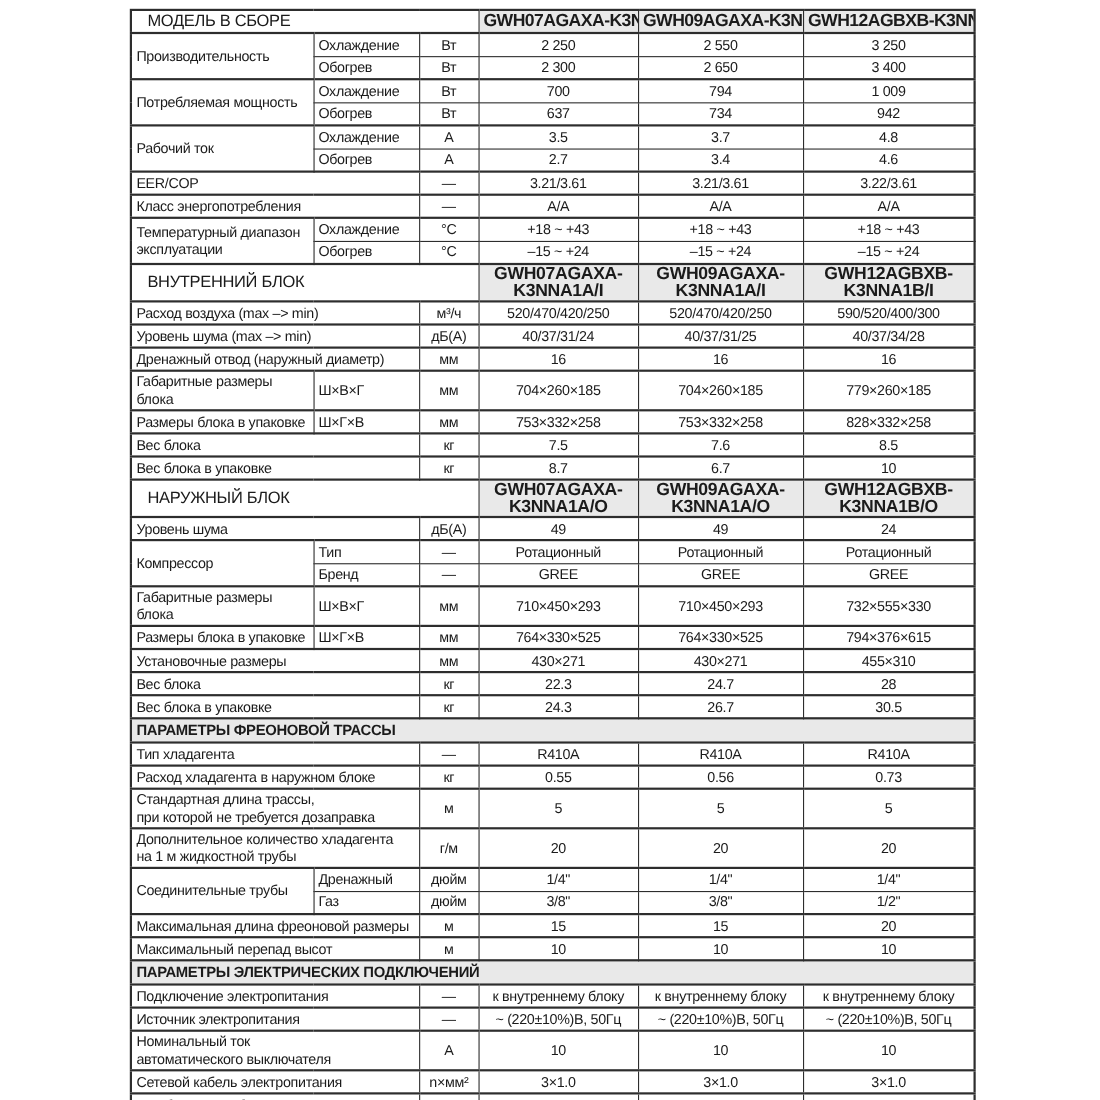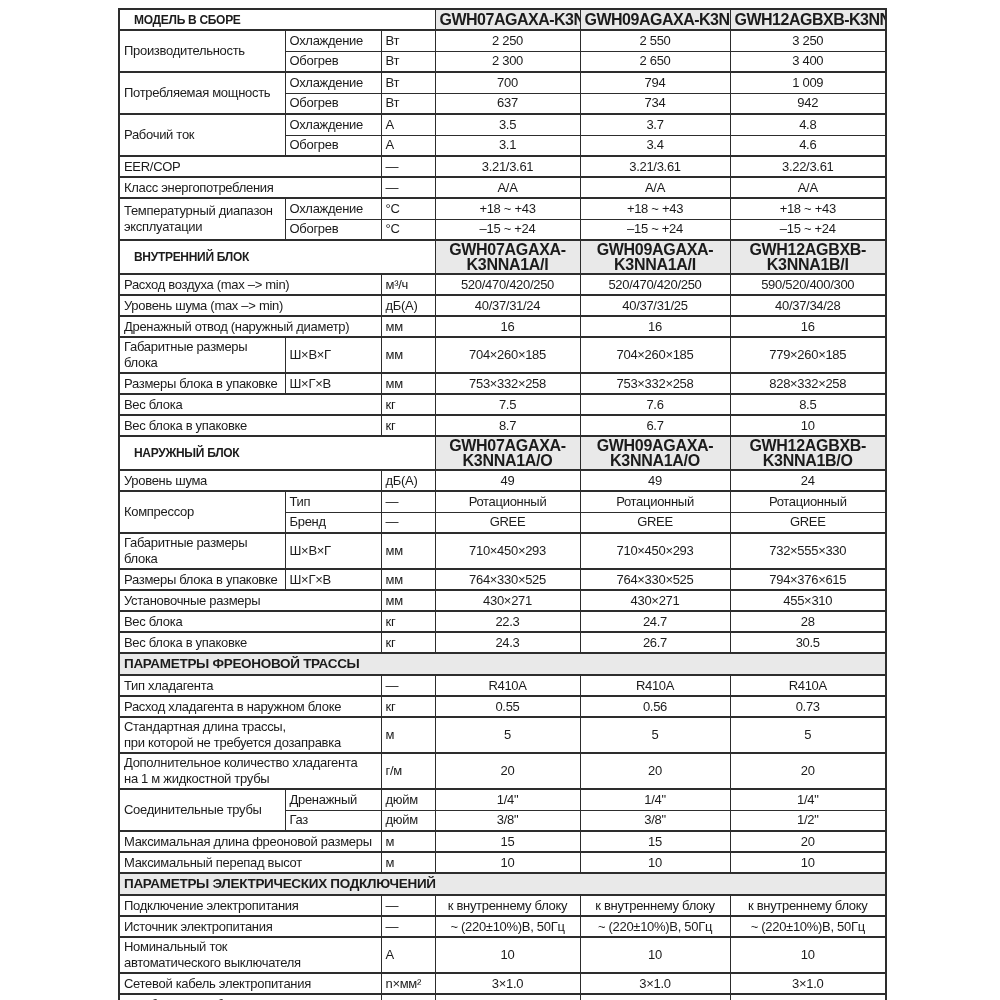--- a/index.html
+++ b/index.html
@@ -26,33 +26,33 @@
     line-height: 16px;
     vertical-align: middle;
     overflow: hidden;
     letter-spacing: -0.3px;
   }
   tr { height: 21px; }
   tr.tall { height: 31px; margin-top: 16px; }
   tr.sec { height: 22px; }
   tr.gs td { border-top-width: 2px; }
   .lbl { text-align: left; white-space: pre-line; }
-  .unit { text-align: left; }
+  .unit { text-align: center; }
   .val { text-align: center; }
   .hdr {
     font-weight: bold;
     background: #e9e9e9;
     font-size: 16px;
     line-height: 15px;
     white-space: pre-line;
   }
   .hdr.nowrap { white-space: nowrap; letter-spacing: -0.5px; }
   .mlabel {
-    font-weight: bold;
-    font-size: 12px;
+    font-weight: normal;
+    font-size: 15px;
     background: #ffffff;
     padding-left: 14px;
   }
   .shdr {
     font-weight: bold;
     background: #e9e9e9;
     font-size: 13.5px;
     text-align: left;
   }
 </style>
@@ -110,21 +110,21 @@
           <td class="lbl" rowspan="2">Рабочий ток</td>
           <td class="lbl">Охлаждение</td>
           <td class="unit">А</td>
           <td class="val">3.5</td>
           <td class="val">3.7</td>
           <td class="val">4.8</td>
         </tr>
         <tr>
           <td class="lbl">Обогрев</td>
           <td class="unit">А</td>
-          <td class="val">3.1</td>
+          <td class="val">2.7</td>
           <td class="val">3.4</td>
           <td class="val">4.6</td>
         </tr>
         <tr class="gs">
           <td class="lbl" colspan="2">EER/COP</td>
           <td class="unit">—</td>
           <td class="val">3.21/3.61</td>
           <td class="val">3.21/3.61</td>
           <td class="val">3.22/3.61</td>
         </tr>

